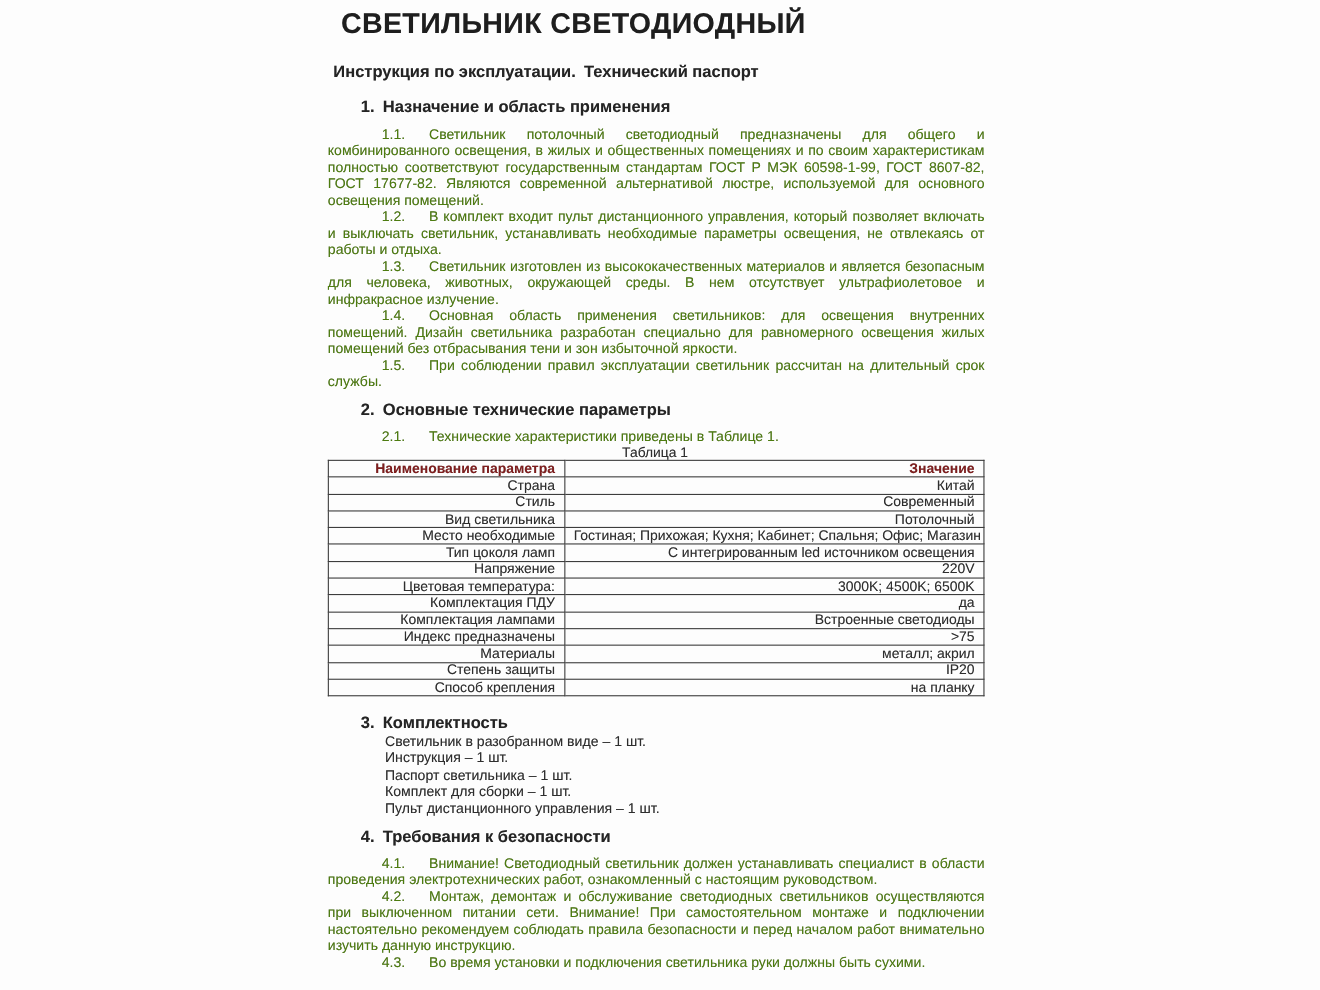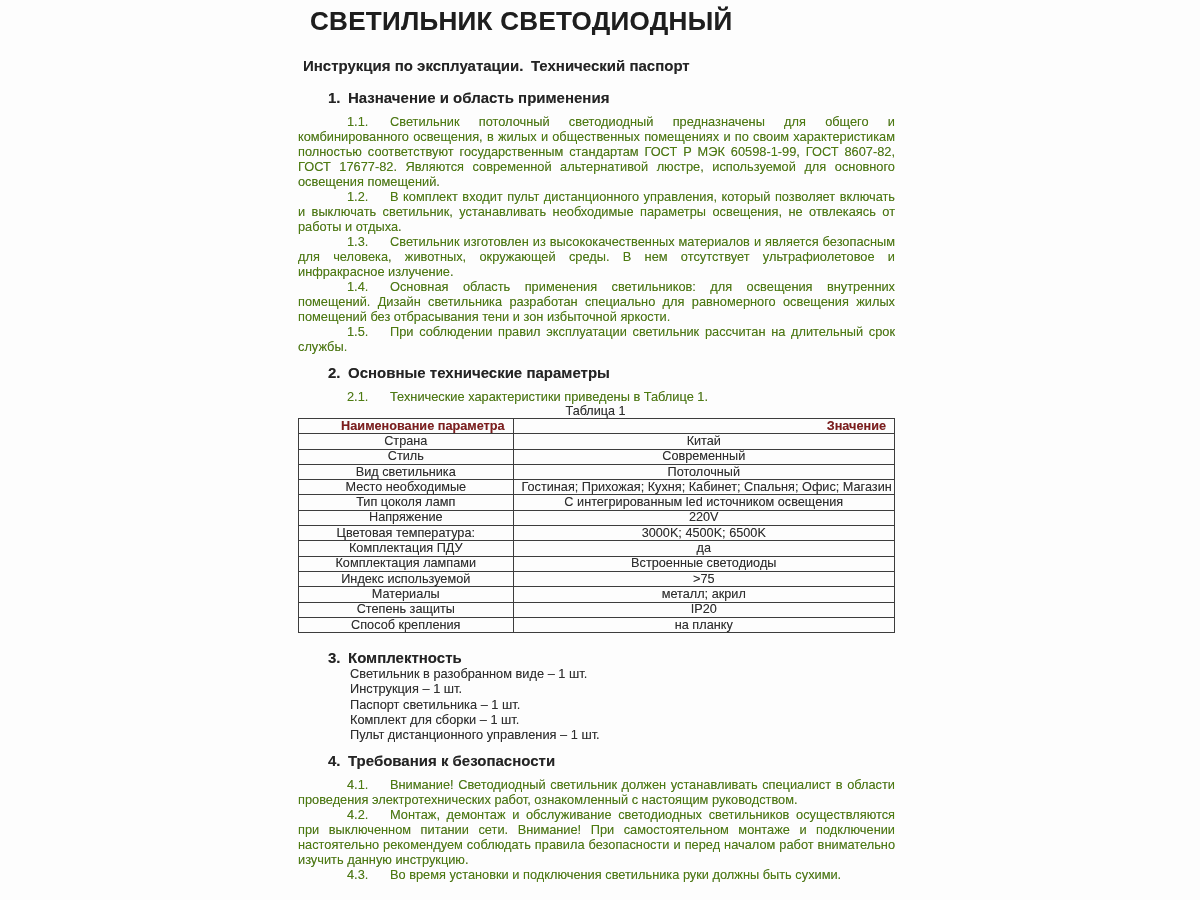--- a/index.html
+++ b/index.html
@@ -74,21 +74,21 @@
     height: 14.3px;
     padding: 0 8px;
     overflow: hidden;
     white-space: nowrap;
   }
   table.spec th {
     font-weight: bold;
     text-align: right;
     color: #7f1d1d;
   }
-  table.spec td { text-align: center; margin-top: 48px; }
+  table.spec td { text-align: right; margin-top: 48px; }
   .kit-list { }
   .kit-item {
     margin-left: 52px;
     font-size: 12.8px;
     line-height: 15.2px;
   }
 </style>
 </head>
 <body>
 
@@ -159,21 +159,21 @@
         </tr>
       <tr>
           <td>Комплектация ПДУ</td>
           <td>да</td>
         </tr>
       <tr>
           <td>Комплектация лампами</td>
           <td>Встроенные светодиоды</td>
         </tr>
       <tr>
-          <td>Индекс используемой</td>
+          <td>Индекс предназначены</td>
           <td>&gt;75</td>
         </tr>
       <tr>
           <td>Материалы</td>
           <td>металл; акрил</td>
         </tr>
       <tr>
           <td>Степень защиты</td>
           <td>IP20</td>
         </tr>

